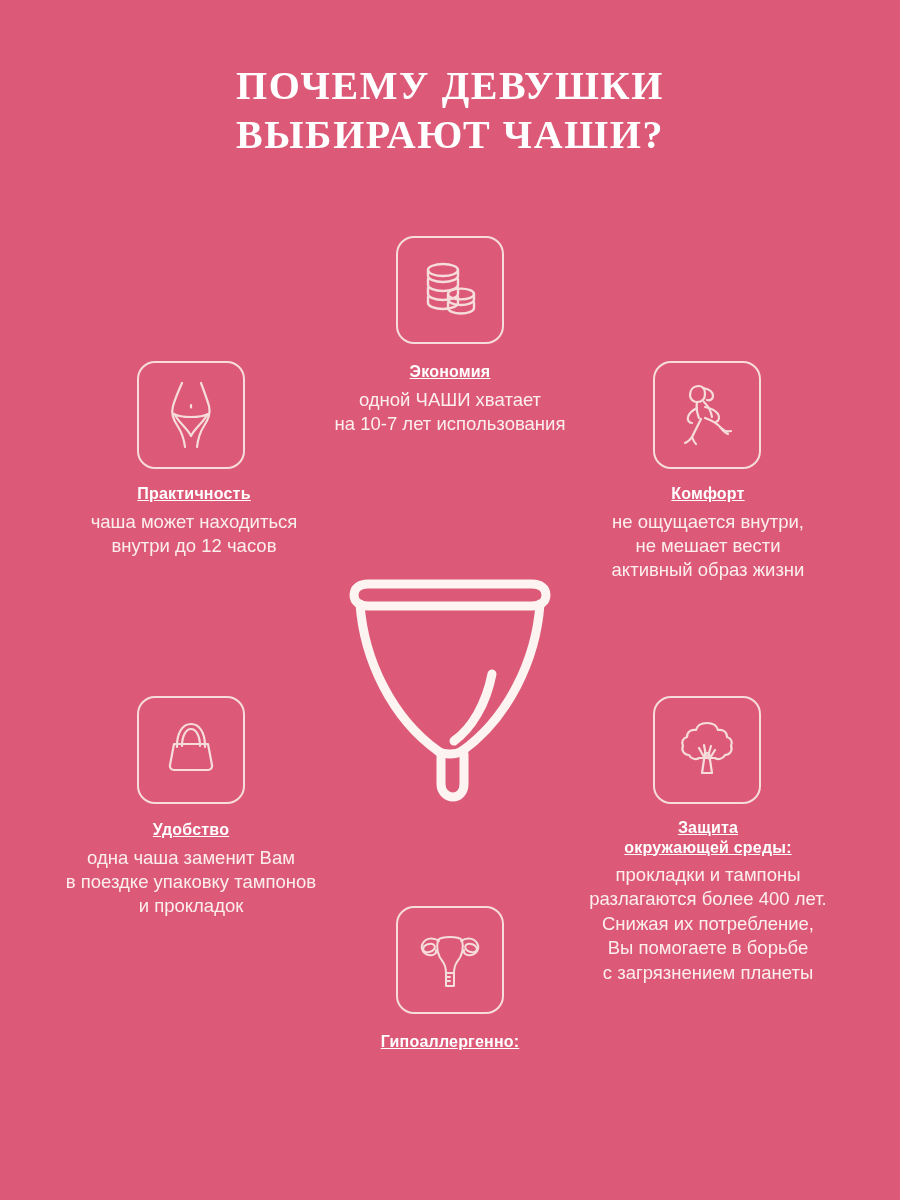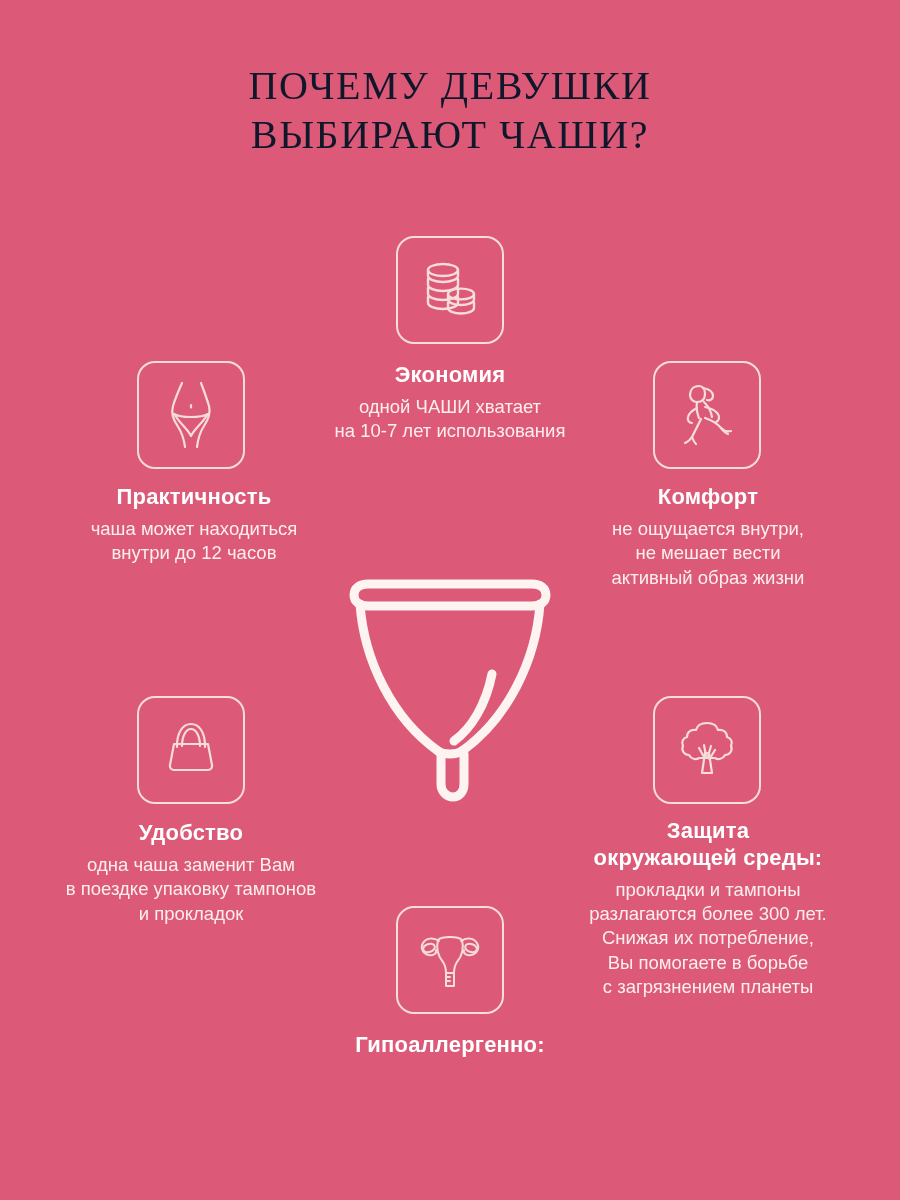--- a/index.html
+++ b/index.html
@@ -24,22 +24,22 @@
   .title {
     position: absolute;
     left: 0;
     top: 62px;
     width: 900px;
     text-align: center;
     font-family: "Liberation Serif", "DejaVu Serif", serif;
     font-size: 40px;
     line-height: 1.22;
     letter-spacing: 1.6px;
-    color: #0f172a;
-    font-weight: 400;
+    color: #ffffff;
+    font-weight: 700;
     white-space: pre-line;
   }
 
   
   .icon-box {
     position: absolute;
     box-sizing: border-box;
     border: 2px solid #f6dcdb;
     border-radius: 18px;
     display: flex;
@@ -48,26 +48,27 @@
   }
   .icon-box svg { display: block; }
 
   
   .block {
     position: absolute;
     text-align: center;
   }
   .block h3 {
     margin: 0 0 6px 0;
-    font-size: 22px;
+    font-size: 16px;
     font-weight: 700;
     line-height: 1.22;
     color: #ffffff;
     letter-spacing: 0.2px;
     white-space: pre-line;
+    text-decoration: underline;
   }
   .block p {
     margin: 0;
     font-size: 18.5px;
     font-weight: 400;
     line-height: 1.32;
     color: #fdeeee;
     white-space: pre-line;
   }
 
@@ -211,21 +212,21 @@
                C46 11 42 8 36 8 Z"></path>
 
       <path d="M31 58 L34 38 L38 38 L41 58 Z"></path>
       <path d="M33 42 L28 33 M35 41 L33 30 M37 41 L40 31 M38.5 44 L44 35"></path>
     </svg>
   </div>
   <div class="block" id="blk-tree">
     <h3>Защита
 окружающей среды:</h3>
     <p>прокладки и тампоны
-разлагаются более 300 лет.
+разлагаются более 400 лет.
 Снижая их потребление,
 Вы помогаете в борьбе
 с загрязнением планеты</p>
   </div>
 
   <div class="icon-box" id="box-uterus">
     <svg width="76" height="72" viewBox="0 0 76 72" fill="none" stroke="#f6dcdb" stroke-width="2" stroke-linecap="round" stroke-linejoin="round" aria-hidden="true">
 
       <path d="M26 16 C24 24 26 32 31 38 C33 41 34 45 34 49 L42 49 C42 45 43 41 45 38 C50 32 52 24 50 16"></path>
 

